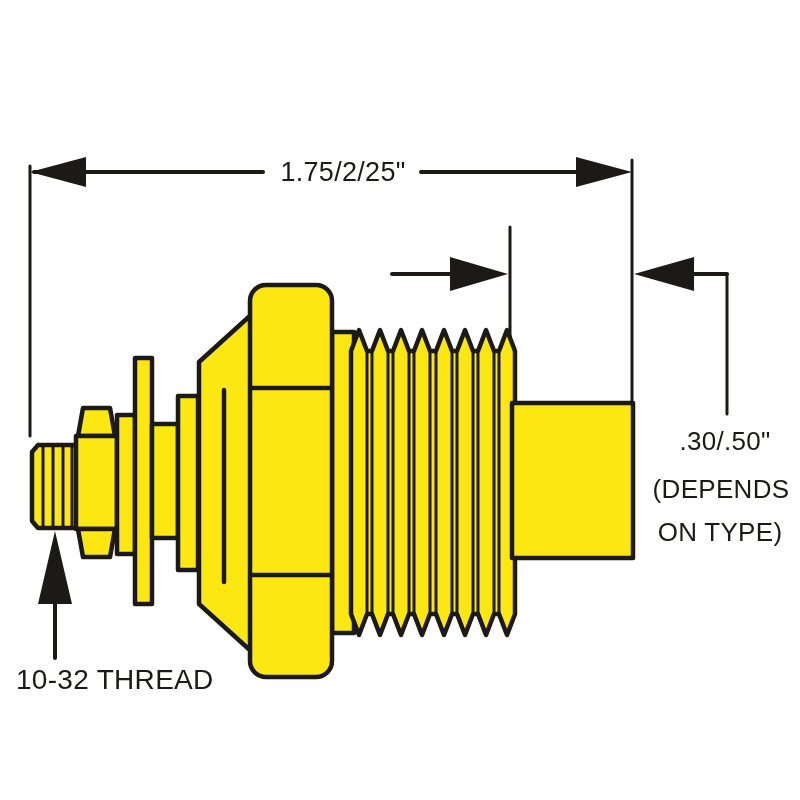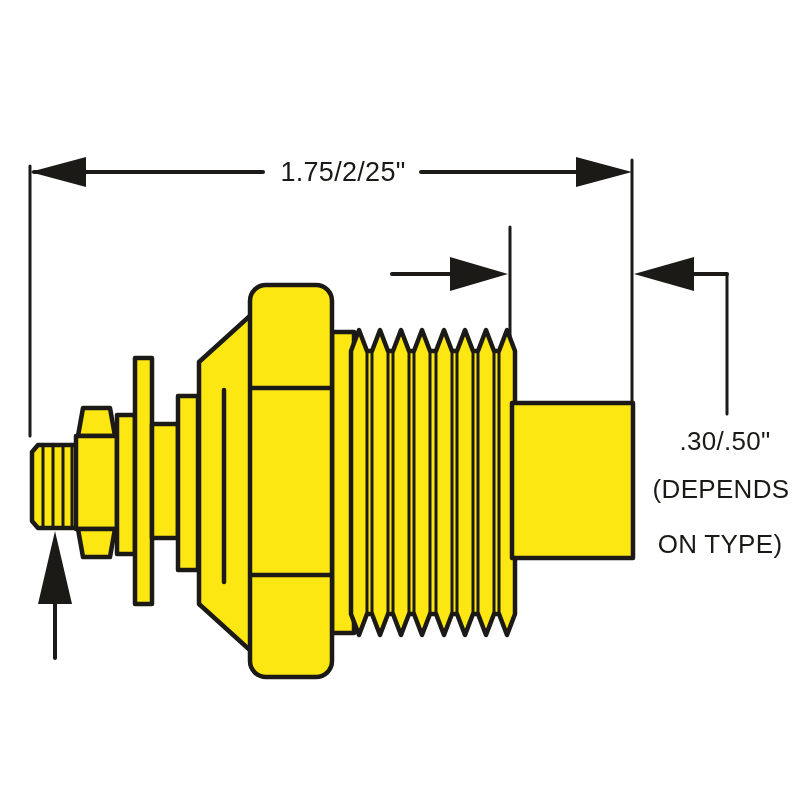--- a/index.html
+++ b/index.html
@@ -94,16 +94,17 @@
     </g>
   </svg>
 
 
   <div class="lbl fs27" style="left:343px;top:158px;">1.75/2/25"</div>
 
   <div class="lbl fs26" style="left:725px;top:428px;">.30/.50"</div>
 
   <div class="lbl fs26" style="left:721px;top:456px;margin-top:20px;">(DEPENDS</div>
 
-  <div class="lbl fs26" style="left:720px;top:519px;margin-top:12px;">ON TYPE)</div>
+  <div class="lbl fs26" style="left:720px;top:519px;">ON TYPE)</div>
 
+  <div class="lbl fs28 align-left" style="left:16px;top:665px;">10-32 THREAD</div>
 
 </div>
 
 </body></html>

